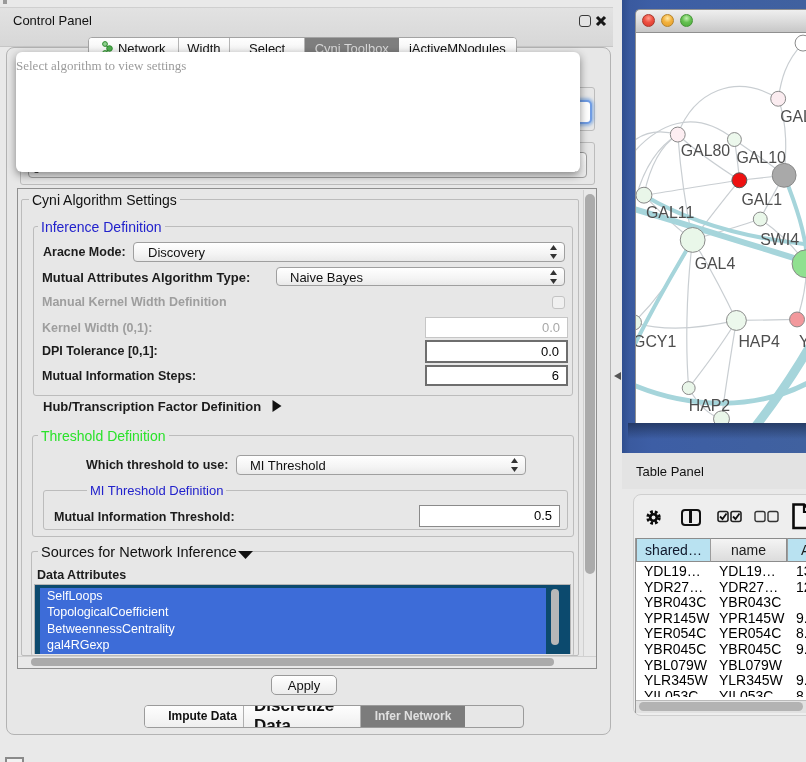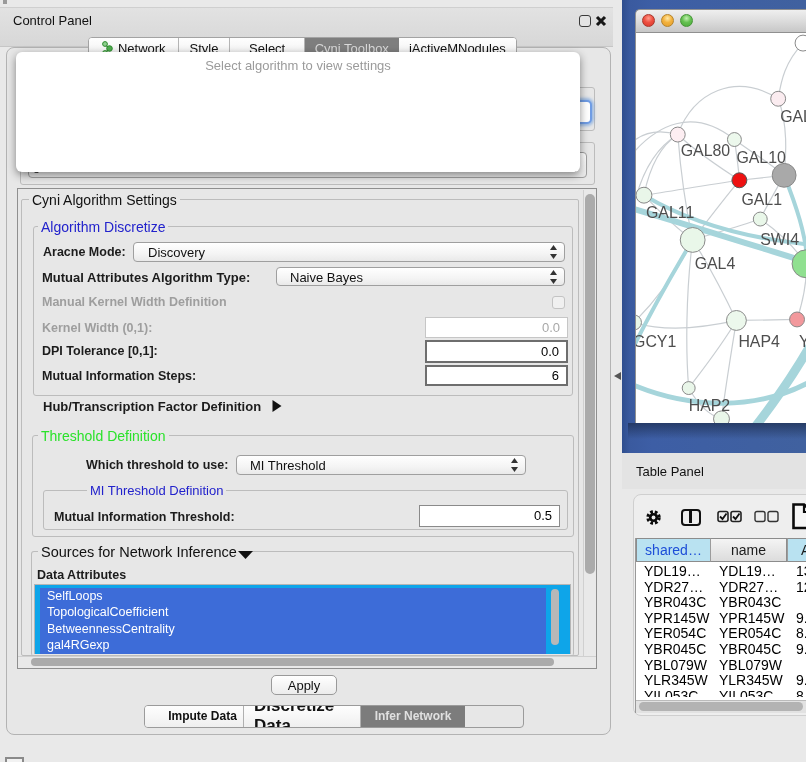--- a/index.html
+++ b/index.html
@@ -31,21 +31,21 @@
 
 <div class="abs" style="left:88px;top:37px;width:429px;height:22px;border:1px solid #a3a3a3;border-radius:4px;display:flex;overflow:hidden;z-index:5;background:#fff;">
   <div class="seg" style="width:90px;border-right:1px solid #b5b5b5;font-weight:normal;">
     <svg width="13" height="15" viewBox="0 0 13 15" style="margin-right:4px;">
       <line x1="4" y1="3.5" x2="8.5" y2="7.5" stroke="#2e8b2e" stroke-width="1.2"></line>
       <line x1="8.5" y1="7.5" x2="4" y2="12" stroke="#2e8b2e" stroke-width="1.2"></line>
       <circle cx="4" cy="3" r="2.4" fill="#8fd08f" stroke="#2e8b2e"></circle>
       <circle cx="8.5" cy="7.5" r="2.8" fill="#4fae4f" stroke="#2e8b2e"></circle>
       <circle cx="4" cy="12" r="2.4" fill="#8fd08f" stroke="#2e8b2e"></circle>
     </svg>Network</div>
-  <div class="seg" style="width:52px;border-right:1px solid #b5b5b5;font-weight:normal;">Style</div>
+  <div class="seg" style="width:52px;border-right:1px solid #b5b5b5;font-weight:normal;">Width</div>
   <div class="seg" style="width:75px;border-right:1px solid #b5b5b5;font-weight:normal;">Select</div>
   <div class="seg" style="width:94px;background:#7e7e7e;color:#d9d9d9;font-weight:normal;">Cyni Toolbox</div>
   <div class="seg" style="width:118px;font-weight:normal;">jActiveMNodules</div>
 </div>
 
 <div class="grp" style="left:20px;top:87px;width:575px;height:44px;"></div>
 <div class="abs" style="left:28px;top:100px;width:564px;height:24px;background:#fff;border:2px solid #6f9ce4;border-radius:5px;box-shadow:0 0 3px 2px rgba(90,145,220,0.55);"></div>
 <div class="grp" style="left:20px;top:142px;width:575px;height:43px;"></div>
 <div class="combo" style="left:28px;top:152px;width:559px;height:26px;">
   <span class="ctext" style="left:4px;">galFiltered.sif</span>
@@ -61,21 +61,21 @@
 <div class="abs" style="left:584.5px;top:194px;width:10px;height:380px;background:#ababab;border-radius:5px;"></div>
 
 <div class="abs" style="left:18px;top:656px;width:578px;height:12px;background:#e9e9e9;border-top:1px solid #d0d0d0;"></div>
 <div class="abs" style="left:31px;top:658px;width:523px;height:8px;background:#ababab;border-radius:4px;"></div>
 
 <div class="grp" style="left:21px;top:199px;width:558px;height:457px;border-radius:2px;">
   <span style="left:7px;color:#111;font-size:14px;">Cyni Algorithm Settings</span>
 </div>
 
 <div class="grp" style="left:33px;top:226px;width:540px;height:170px;">
-  <span style="left:4px;color:#2222cc;font-size:14px;">Algorithm Discretize</span>
+  <span style="left:4px;color:#2222cc;font-size:14px;">Inference Definition</span>
 </div>
 <div class="lbl abs" style="left:43px;top:245px;">Aracne Mode:</div>
 <div class="combo" style="left:133px;top:242px;width:432px;height:20px;">
   <span class="ctext" style="left:14px;">Discovery</span>
   <svg class="carr" viewBox="0 0 9 14">
       <path d="M4.5 0 L8 5 H1 Z" fill="#333"></path>
       <path d="M4.5 14 L8 9 H1 Z" fill="#333"></path>
     </svg>
 </div>
 <div class="lbl abs" style="left:42px;top:270px;font-size:13px;">Mutual Attributes Algorithm Type:</div>
@@ -116,37 +116,37 @@
 <div class="lbl abs" style="left:54px;top:510px;">Mutual Information Threshold:</div>
 <div class="field" style="left:419px;top:505px;width:141px;height:22px;border:1px solid #8a8a8a;color:#000;line-height:20px;">0.5</div>
 
 <div class="grp" style="left:31px;top:551px;width:543px;height:105px;border-bottom:none;">
   <span style="left:6px;color:#111;font-size:14.5px;">Sources for Network Inference        </span>
 </div>
 <svg class="abs" style="left:238px;top:550px;z-index:3;" width="15" height="10" viewBox="0 0 15 10">
     <path d="M0 1 L15 1 L7.5 9 Z" fill="#111"></path>
   </svg>
 <div class="lbl abs" style="left:37px;top:568px;">Data Attributes</div>
-<div class="abs" style="left:34px;top:584px;width:537px;height:70px;background:#0ea5e9;border:1px solid #b5b5b5;border-bottom:none;overflow:hidden;">
+<div class="abs" style="left:34px;top:584px;width:537px;height:70px;background:#0c4a6e;border:1px solid #b5b5b5;border-bottom:none;overflow:hidden;">
   <div class="abs" style="left:5px;top:3px;width:506px;height:67px;background:#3d6cd8;color:#fff;font-size:12.5px;line-height:16.4px;padding-left:7px;">
     SelfLoops<br>TopologicalCoefficient<br>BetweennessCentrality<br>gal4RGexp
   </div>
   <div class="abs" style="left:516px;top:4px;width:8px;height:56px;background:#b8b8b8;border-radius:4px;"></div>
 </div>
 
 <div class="abs" style="left:271px;top:675px;width:66px;height:20px;border:1px solid #9a9a9a;border-radius:5px;background:linear-gradient(180deg,#ffffff,#ececec);display:flex;align-items:center;justify-content:center;font-size:13px;color:#111;">Apply</div>
 
 <div class="abs" style="left:144px;top:705px;width:380px;height:22.5px;border:1px solid #9b9b9b;border-radius:4px;display:flex;overflow:hidden;">
   <div class="seg" style="width:99px;border-right:1px solid #b0b0b0;font-size:12px;padding-left:17px;">Impute Data</div>
   <div class="seg" style="width:117px;border-right:1px solid #b0b0b0;font-size:17px;padding-left:10px;">Discretize Data</div>
   <div class="seg" style="width:104px;background:#7c7c7c;color:#e0e0e0;font-size:12px;">Infer Network</div>
 </div>
 
 <div class="abs" style="left:16px;top:52px;width:564px;height:120px;background:#fff;border-radius:6px;box-shadow:0 3px 9px rgba(0,0,0,0.45);z-index:10;padding-top:6px;font-size:13.5px;line-height:16px;color:#111;">
-  <div style="text-align:center;color:#9b9b9b;font-size:13px;">Select algorithm to view settings</div>
+  <div style="color:#9b9b9b;font-size:13px;font-family:Liberation Serif, serif;">Select algorithm to view settings</div>
 </div>
 
 <svg class="abs" style="left:614px;top:372px;" width="7" height="8" viewBox="0 0 7 8">
     <path d="M7 0 L0 4 L7 8 Z" fill="#555"></path>
   </svg>
 
 <div class="abs" style="left:5px;top:757px;width:19px;height:10px;border:2px solid #8a8a8a;background:#f2f2f2;"></div>
 
 <div class="abs" style="left:622px;top:0;width:184px;height:455px;background:linear-gradient(90deg,#2f4e8e 0px,#3a5a9f 8px,#3d5ea5 30px,#40619f 100%);"></div>
 
@@ -251,21 +251,21 @@
   <rect x="1" y="1.5" width="10" height="10" rx="2" fill="none" stroke="#333" stroke-width="1.4"></rect>
   <rect x="14" y="1.5" width="10" height="10" rx="2" fill="none" stroke="#333" stroke-width="1.4"></rect>
 </svg>
 <svg class="abs" style="left:792px;top:503px;" width="14" height="27" viewBox="0 0 14 27">
   <path d="M1.5 1.5 H12 L20 9 V25 H1.5 Z" fill="#f5f5f5" stroke="#0a0a0a" stroke-width="2.6"></path>
   <path d="M12 1.5 V9 H20" fill="none" stroke="#0a0a0a" stroke-width="2.2"></path>
 </svg>
 
 <div class="abs" style="left:635px;top:538px;width:171px;height:175px;overflow:hidden;background:#fff;border-left:1px solid #999;">
 
-  <div class="abs" style="left:0;top:0;width:75px;height:24px;background:#b9e2f1;border:1px solid #8c8c8c;border-right:1px solid #9c9c9c;text-align:center;line-height:22px;font-size:14px;color:#1d4ed8;">shared…</div>
+  <div class="abs" style="left:0;top:0;width:75px;height:24px;background:#b9e2f1;border:1px solid #8c8c8c;border-right:1px solid #9c9c9c;text-align:center;line-height:22px;font-size:14px;color:#0f172a;">shared…</div>
   <div class="abs" style="left:75px;top:0;width:76px;height:24px;background:linear-gradient(180deg,#f4f4f4,#dcdcdc);border:1px solid #8c8c8c;border-left:none;text-align:center;line-height:22px;font-size:14px;color:#1c1c1c;">name</div>
   <div class="abs" style="left:151px;top:0;width:60px;height:24px;background:#b9e2f1;border:1px solid #8c8c8c;border-left:1px solid #9c9c9c;line-height:22px;font-size:14px;color:#1c1c1c;padding-left:13px;">A</div>
 
   <div class="abs" style="left:0;top:26px;font-size:14px;color:#000;line-height:15.6px;white-space:nowrap;">
     <div><span style="display:inline-block;width:75px;padding-left:8px;">YDL19…</span><span style="display:inline-block;width:77px;padding-left:8px;">YDL19…</span><span style="padding-left:8px;">13.</span></div>
     <div><span style="display:inline-block;width:75px;padding-left:8px;">YDR27…</span><span style="display:inline-block;width:77px;padding-left:8px;">YDR27…</span><span style="padding-left:8px;">12.</span></div>
     <div><span style="display:inline-block;width:75px;padding-left:8px;">YBR043C</span><span style="display:inline-block;width:77px;padding-left:8px;">YBR043C</span><span></span></div>
     <div><span style="display:inline-block;width:75px;padding-left:8px;">YPR145W</span><span style="display:inline-block;width:77px;padding-left:8px;">YPR145W</span><span style="padding-left:8px;">9.</span></div>
     <div><span style="display:inline-block;width:75px;padding-left:8px;">YER054C</span><span style="display:inline-block;width:77px;padding-left:8px;">YER054C</span><span style="padding-left:8px;">8.</span></div>
     <div><span style="display:inline-block;width:75px;padding-left:8px;">YBR045C</span><span style="display:inline-block;width:77px;padding-left:8px;">YBR045C</span><span style="padding-left:8px;">9.</span></div>

